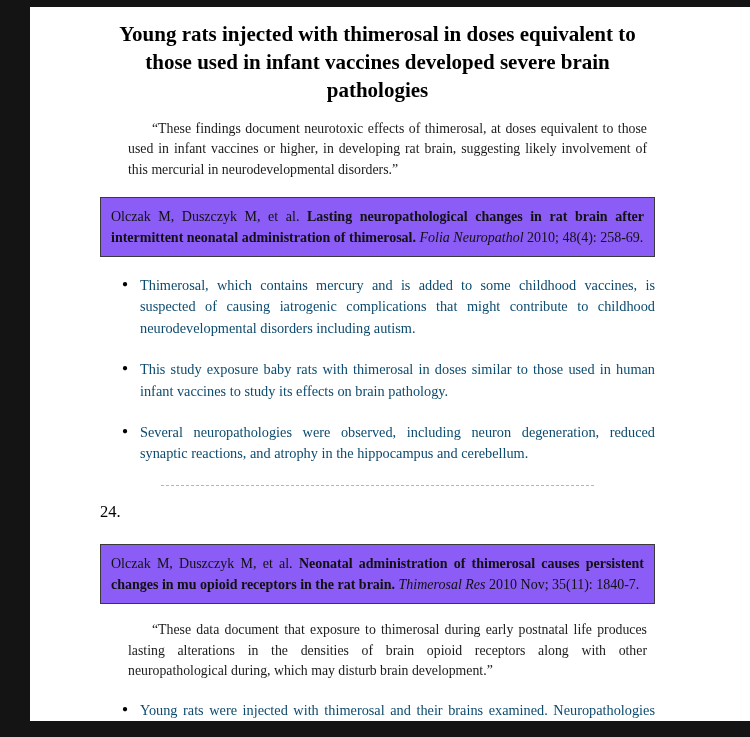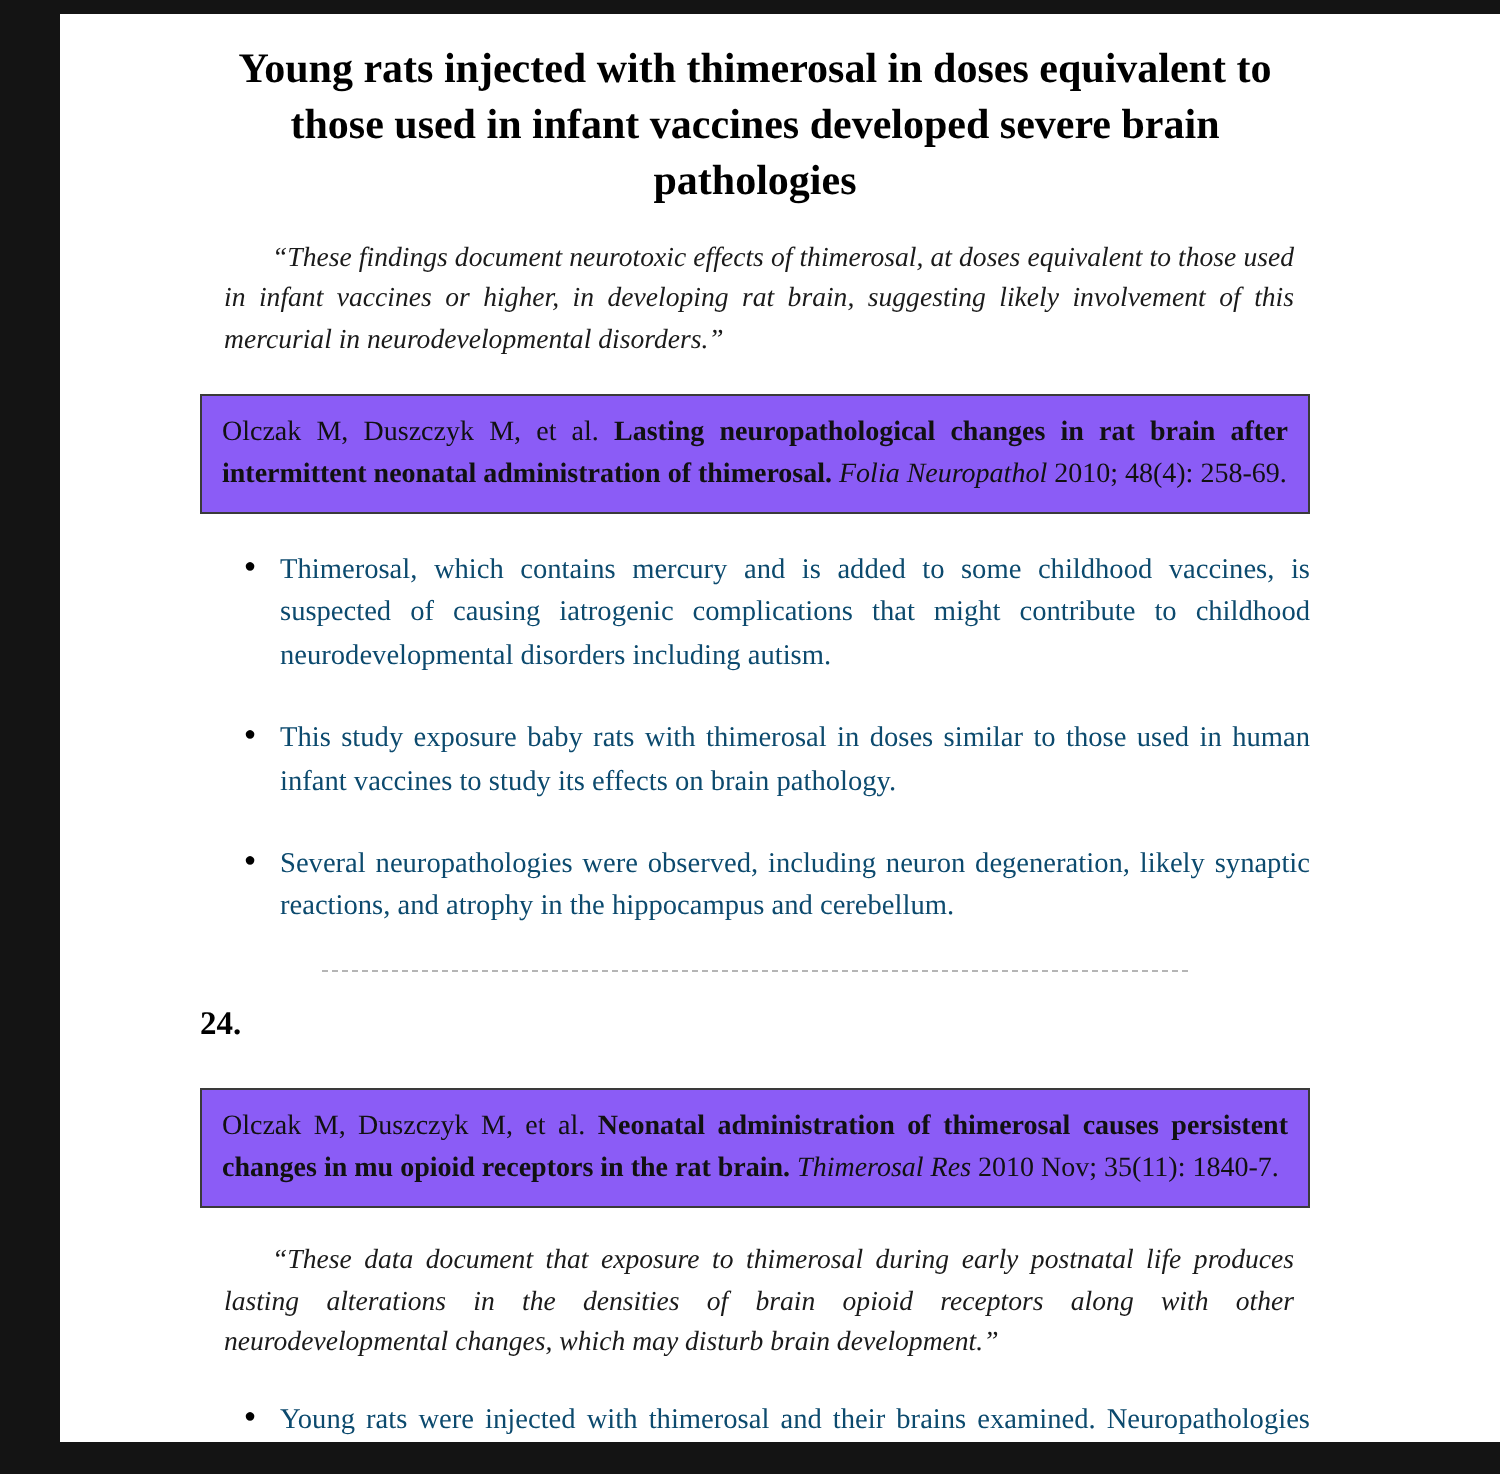--- a/index.html
+++ b/index.html
@@ -30,26 +30,25 @@
   }
   .page-title {
     font-size: 21px;
     font-weight: bold;
     text-align: center;
     line-height: 1.33;
     margin: 6px 0 14px 0;
     color: #000;
   }
   .quote {
-    font-style: italic;
     font-size: 13.8px;
     line-height: 1.5;
     text-align: justify;
     text-indent: 24px;
-    margin: 0 8px 16px 12px;
+    margin: 0 8px 16px 28px;
     color: #1a1a1a;
   }
   .citation-box {
     border: 1px solid #3a3a3a;
     background: #8b5cf6;
     box-sizing: border-box;
     padding: 8px 10px;
     font-size: 14px;
     line-height: 1.5;
     text-align: justify;
@@ -81,21 +80,21 @@
     color: #000;
   }
   .divider {
     border: none;
     border-top: 1px dashed #b5b5b5;
     width: 78%;
     margin: 14px auto 16px auto;
   }
   .section-number {
     font-size: 16.5px;
-    font-weight: bold;
+    font-weight: normal;
     margin: 8px 0 22px 0;
     color: #000;
   }
   .quote-2 { margin-top: 2px; }
 </style>
 </head>
 <body>
 
 <div class="viewport">
   <div class="page">
@@ -104,31 +103,31 @@
 
     <p class="quote">“These findings document neurotoxic effects of thimerosal, at doses equivalent to those used in infant vaccines or higher, in developing rat brain, suggesting likely involvement of this mercurial in neurodevelopmental disorders.”</p>
 
     <div class="citation-box">
       <span>Olczak M, Duszczyk M, et al. </span><span class="b">Lasting neuropathological changes in rat brain after intermittent neonatal administration of thimerosal. </span><span class="i">Folia Neuropathol</span><span> 2010; 48(4): 258-69.</span>
     </div>
 
     <ul class="bullet-list">
       <li>Thimerosal, which contains mercury and is added to some childhood vaccines, is suspected of causing iatrogenic complications that might contribute to childhood neurodevelopmental disorders including autism.</li>
       <li>This study exposure baby rats with thimerosal in doses similar to those used in human infant vaccines to study its effects on brain pathology.</li>
-      <li>Several neuropathologies were observed, including neuron degeneration, likely synaptic reactions, and atrophy in the hippocampus and cerebellum.</li>
+      <li>Several neuropathologies were observed, including neuron degeneration, reduced synaptic reactions, and atrophy in the hippocampus and cerebellum.</li>
     </ul>
 
     <hr class="divider">
 
     <div class="section-number">24.</div>
 
     <div class="citation-box">
       <span>Olczak M, Duszczyk M, et al. </span><span class="b">Neonatal administration of thimerosal causes persistent changes in mu opioid receptors in the rat brain. </span><span class="i">Thimerosal Res</span><span> 2010 Nov; 35(11): 1840-7.</span>
     </div>
 
-    <p class="quote quote-2">“These data document that exposure to thimerosal during early postnatal life produces lasting alterations in the densities of brain opioid receptors along with other neurodevelopmental changes, which may disturb brain development.”</p>
+    <p class="quote quote-2">“These data document that exposure to thimerosal during early postnatal life produces lasting alterations in the densities of brain opioid receptors along with other neuropathological during, which may disturb brain development.”</p>
 
     <ul class="bullet-list">
       <li>Young rats were injected with thimerosal and their brains examined. Neuropathologies included neuron degeneration and loss of synaptic integrity.</li>
     </ul>
 
   </div>
 </div>
 
 </body></html>

